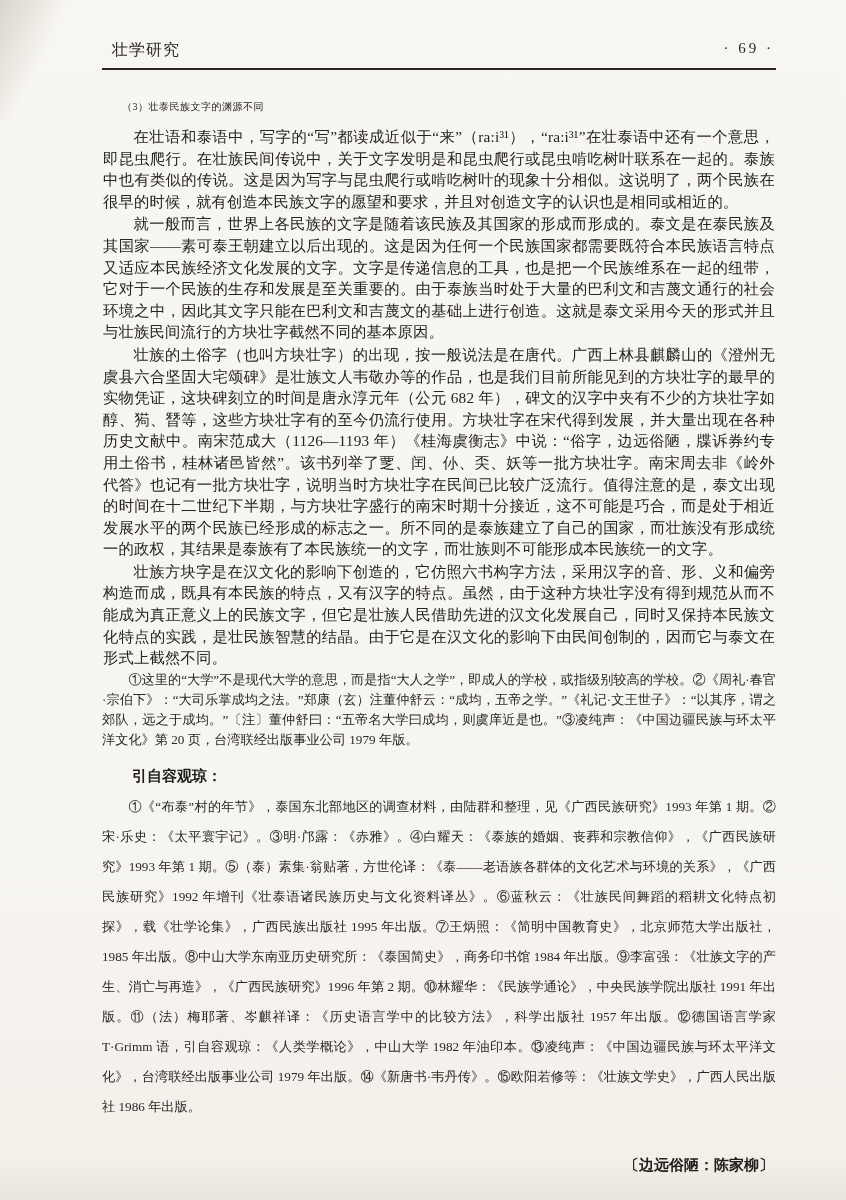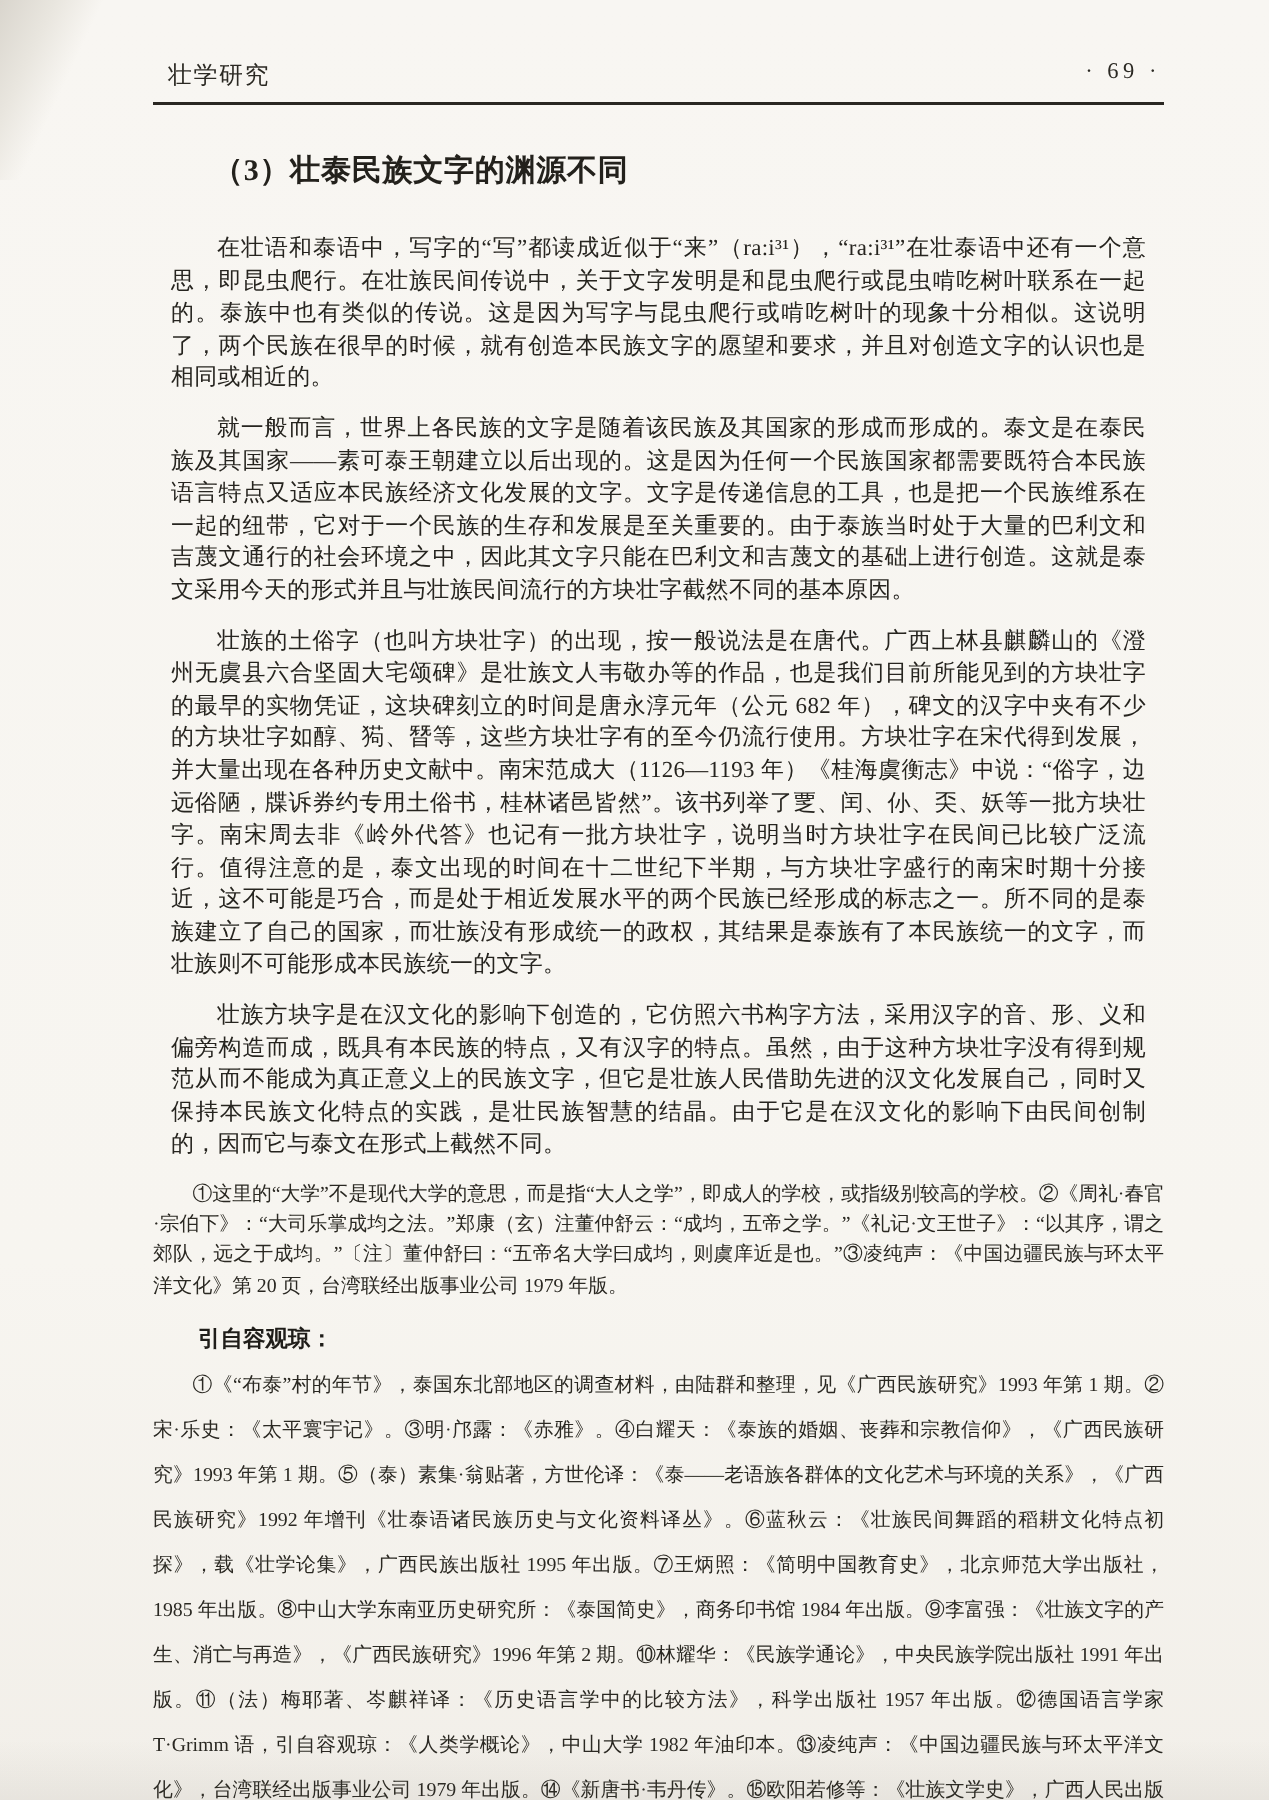--- a/index.html
+++ b/index.html
@@ -36,27 +36,27 @@
     display:flex;justify-content:space-between;
     font-size:16px;letter-spacing:1px;color:#2b2923;
     padding:0 2px 0 10px;
   }
   .running-head .pageno{letter-spacing:3px;font-size:15px;}
   .head-rule{
     border:none;border-top:2.2px solid #2a2722;
     margin:7px 0 0 0;
   }
   .section-heading{
-    margin:30px 0 28px 0;
+    margin:30px 0 12px 0;
     padding-left:2em;
-    font-size:20px;font-weight:700;letter-spacing:0.5px;
+    font-size:10px;font-weight:400;letter-spacing:0.5px;
     color:#23211c;
   }
   .body-text p{
-    margin:12px;
+    margin:1px;
     font-size:15.3px;line-height:21.6px;
     text-align:justify;text-indent:2em;
     letter-spacing:0.2px;
     color:#26241f;
   }
   .minor-heading{
     margin:16px 0 6px 0;
     padding-left:2em;
     font-size:15px;font-weight:700;color:#1f1d19;
   }

